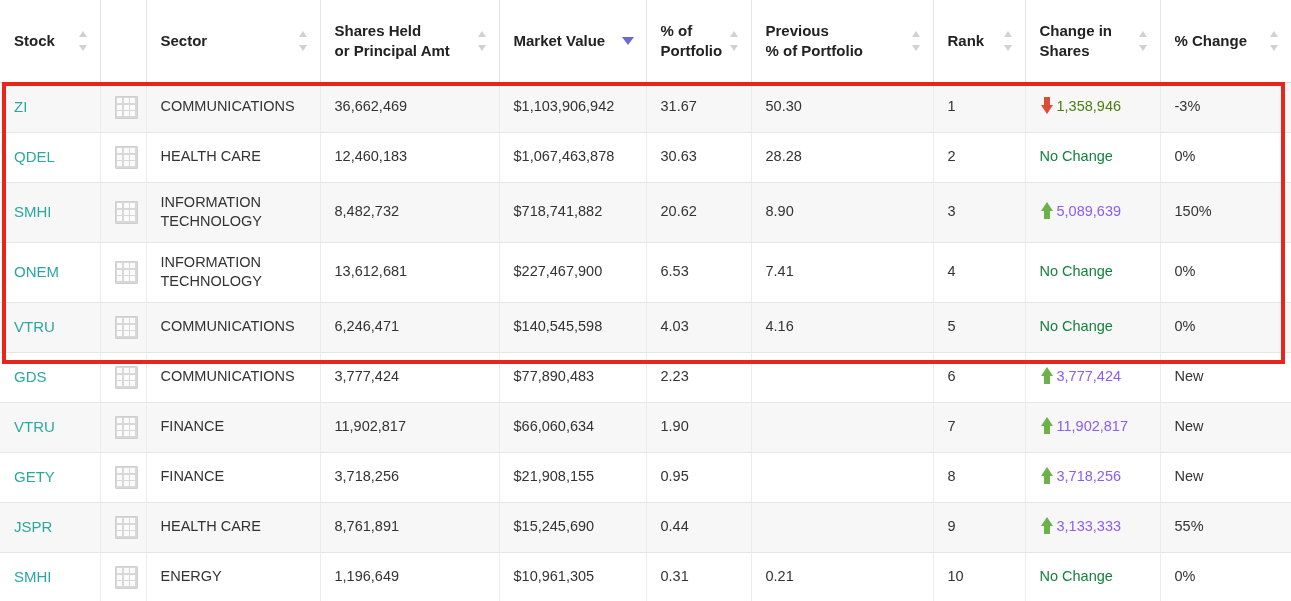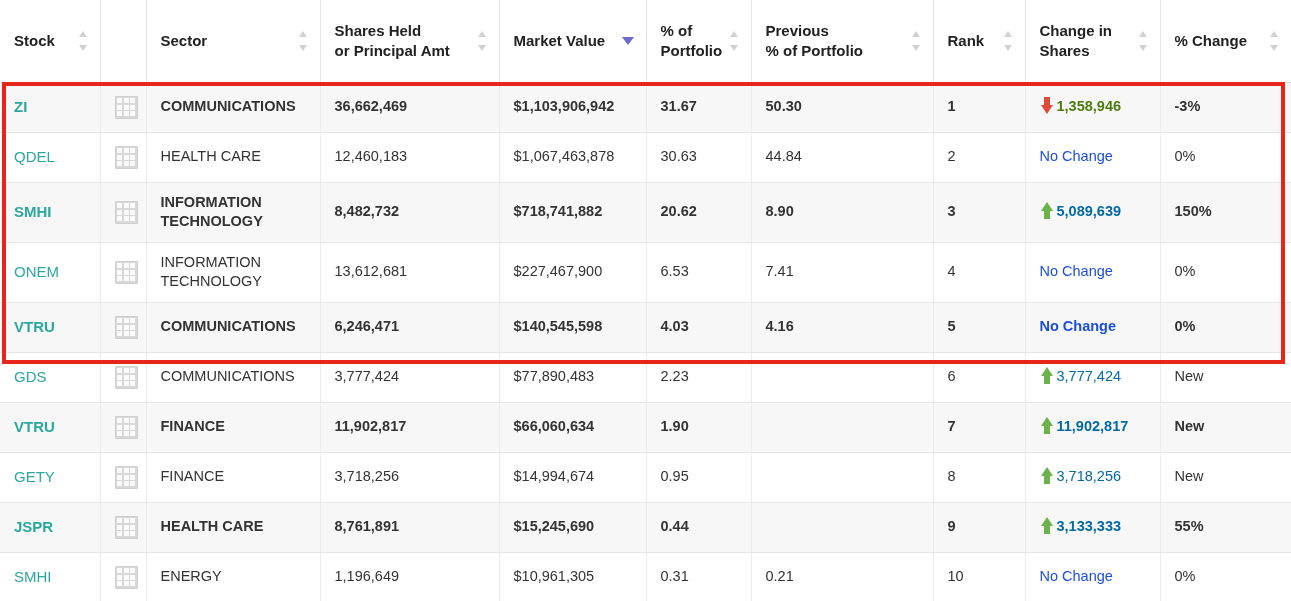--- a/index.html
+++ b/index.html
@@ -82,21 +82,21 @@
 
   table.holdings tbody td {
     border-bottom: 1px solid #e6e6e6;
     border-right: 1px solid #ececec;
     padding: 10px 12px 10px 14px;
     vertical-align: middle;
     line-height: 1.35;
     height: 50px;
   }
   table.holdings tbody td:last-child { border-right: none; }
-  tbody tr.odd td { background: #f7f7f7; font-weight: bold; }
+  tbody tr.odd td { background: #f7f7f7; }
   tbody tr.even td { background: #ffffff; }
 
   .ticker {
     color: #2ba89e;
     text-decoration: none;
     font-size: 15px;
     cursor: pointer;
   }
   td.c-icon { text-align: center; padding-left: 0; padding-right: 0; }
 
@@ -146,23 +146,23 @@
     border-left: 6.5px solid transparent;
     border-right: 6.5px solid transparent;
     border-top: 9px solid #dd4b39;
   }
   .arrow.down::after {
     content: "";
     position: absolute; left: 4.5px; top: 0;
     width: 6px; height: 9px;
     background: #dd4b39;
   }
-  .val-up { color: #0369a1; }
+  .val-up { color: #8b5cf6; }
   .val-down { color: #4d7c0f; }
-  .val-plain { color: #1d4ed8; }
+  .val-plain { color: #15803d; }
 
   
   #highlight-box {
     position: absolute;
     left: 2px;
     top: 82px;
     width: 1283px;
     height: 282px;
     border: 4px solid #e8251a;
     pointer-events: none;
@@ -287,21 +287,21 @@
               <i></i>
               <i></i>
               <i></i>
               <i></i>
               <i></i>
             </span></td>
           <td>HEALTH CARE</td>
           <td>12,460,183</td>
           <td>$1,067,463,878</td>
           <td>30.63</td>
-          <td>44.84</td>
+          <td>28.28</td>
           <td>2</td>
           <td class="chg-cell"><span class="val-plain">No Change</span></td>
           <td>0%</td>
         </tr>
         <tr class="odd">
           <td><a class="ticker">SMHI</a></td>
           <td class="c-icon"><span class="grid-icon">
               <i></i>
               <i></i>
               <i></i>
@@ -417,21 +417,21 @@
               <i></i>
               <i></i>
               <i></i>
               <i></i>
               <i></i>
               <i></i>
               <i></i>
             </span></td>
           <td>FINANCE</td>
           <td>3,718,256</td>
-          <td>$14,994,674</td>
+          <td>$21,908,155</td>
           <td>0.95</td>
           <td></td>
           <td>8</td>
           <td class="chg-cell"><span class="arrow up"></span><span class="val-up">3,718,256</span></td>
           <td>New</td>
         </tr>
         <tr class="odd">
           <td><a class="ticker">JSPR</a></td>
           <td class="c-icon"><span class="grid-icon">
               <i></i>

